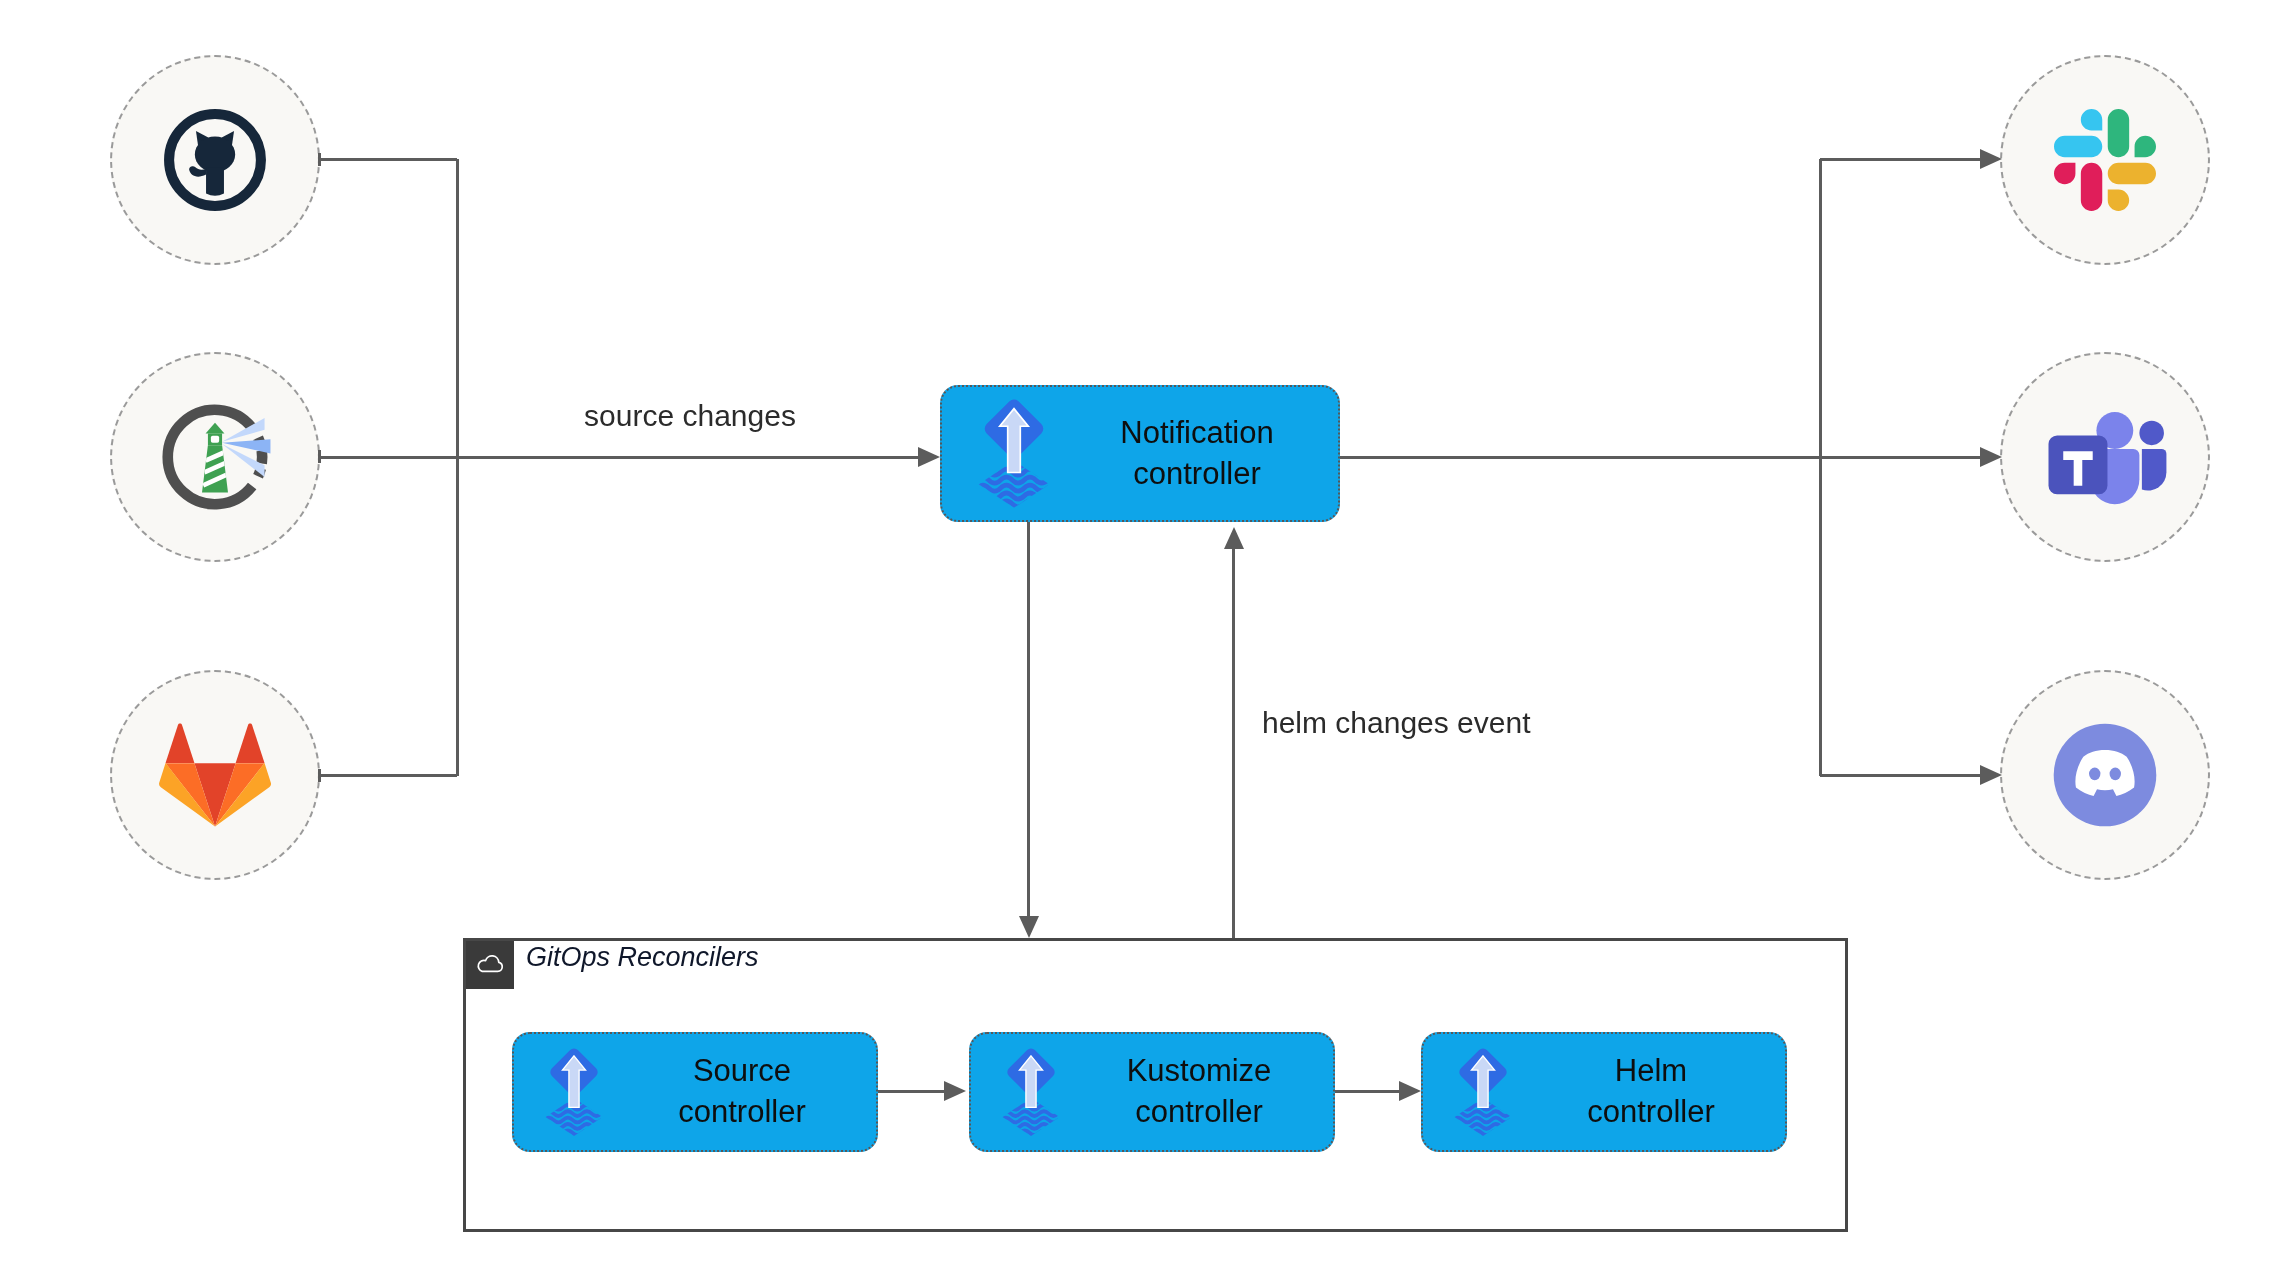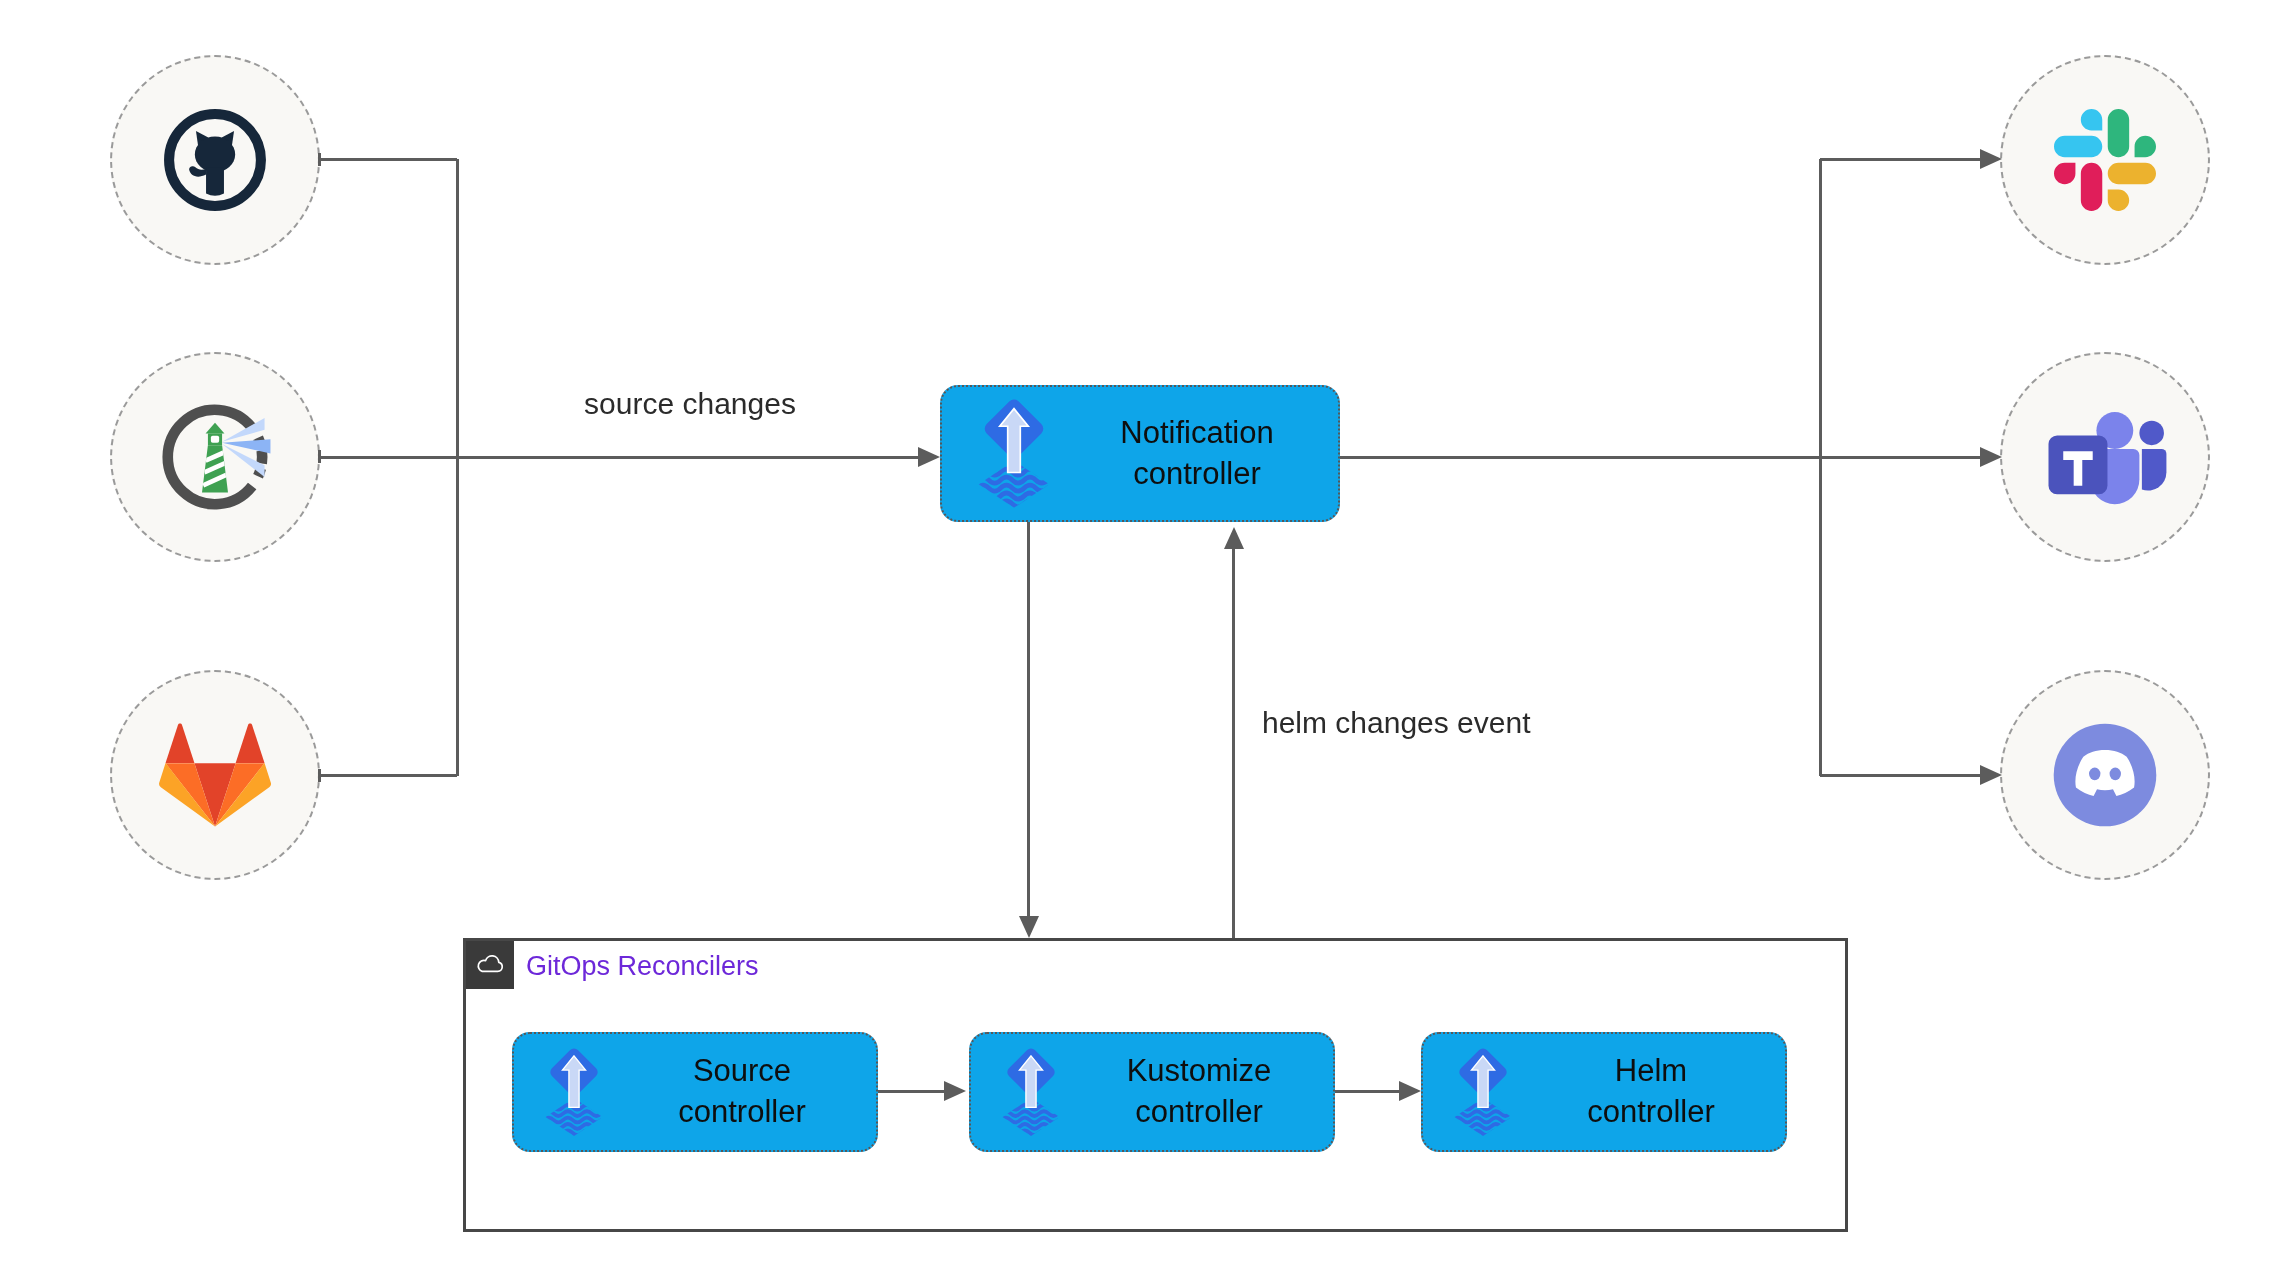--- a/index.html
+++ b/index.html
@@ -16,21 +16,21 @@
         box-sizing:border-box;display:flex;align-items:center;}
   .ctrl .lbl{flex:1;text-align:center;font-size:31px;line-height:1.32;color:#0e0e0e;}
   .flux-lg{width:84px;height:118px;margin-left:30px;flex:0 0 auto;}
   .flux-sm{width:68px;height:95px;margin-left:26px;flex:0 0 auto;}
 
   
   .group{position:absolute;left:463px;top:938px;width:1385px;height:294px;
          background:#ffffff;border:3px solid #474747;box-sizing:border-box;}
   .badge{position:absolute;left:0;top:0;width:48px;height:48px;background:#3a3a3a;
          display:flex;align-items:center;justify-content:center;}
-  .group-title{position:absolute;left:60px;top:10px;font-size:27px;color:#6d28d9;}
+  .group-title{position:absolute;left:60px;top:1px;font-size:27px;color:#0f172a;font-style:italic;}
 
   
   .h{position:absolute;height:3px;background:#5c5c5c;}
   .v{position:absolute;width:3px;background:#5c5c5c;}
   .tick{position:absolute;width:3px;height:13px;background:#5c5c5c;}
   .ar{position:absolute;width:0;height:0;border-style:solid;}
   .ar.right{border-width:10px 0 10px 22px;border-color:transparent transparent transparent #5c5c5c;}
   .ar.down{border-width:22px 10px 0 10px;border-color:#5c5c5c transparent transparent transparent;}
   .ar.up{border-width:0 10px 22px 10px;border-color:transparent transparent #5c5c5c transparent;}
 
@@ -197,21 +197,21 @@
 
   <div class="v" style="left:456px;top:159px;height:617px;"></div>
   <div class="h" style="left:320px;top:158px;width:137px;"></div>
   <div class="h" style="left:320px;top:774px;width:137px;"></div>
   <div class="tick" style="left:318px;top:153px;"></div>
   <div class="tick" style="left:318px;top:450px;"></div>
   <div class="tick" style="left:318px;top:769px;"></div>
 
   <div class="h" style="left:320px;top:456px;width:598px;"></div>
   <div class="ar right" style="left:918px;top:447px;"></div>
-  <div class="elabel center" style="left:490px;top:387px;width:400px;">source changes</div>
+  <div class="elabel center" style="left:490px;top:399px;width:400px;">source changes</div>
 
   <div class="v" style="left:1819px;top:159px;height:617px;"></div>
   <div class="h" style="left:1820px;top:158px;width:160px;"></div>
   <div class="ar right" style="left:1980px;top:149px;"></div>
   <div class="h" style="left:1820px;top:774px;width:160px;"></div>
   <div class="ar right" style="left:1980px;top:765px;"></div>
 
   <div class="h" style="left:1340px;top:456px;width:640px;"></div>
   <div class="ar right" style="left:1980px;top:447px;"></div>
 

